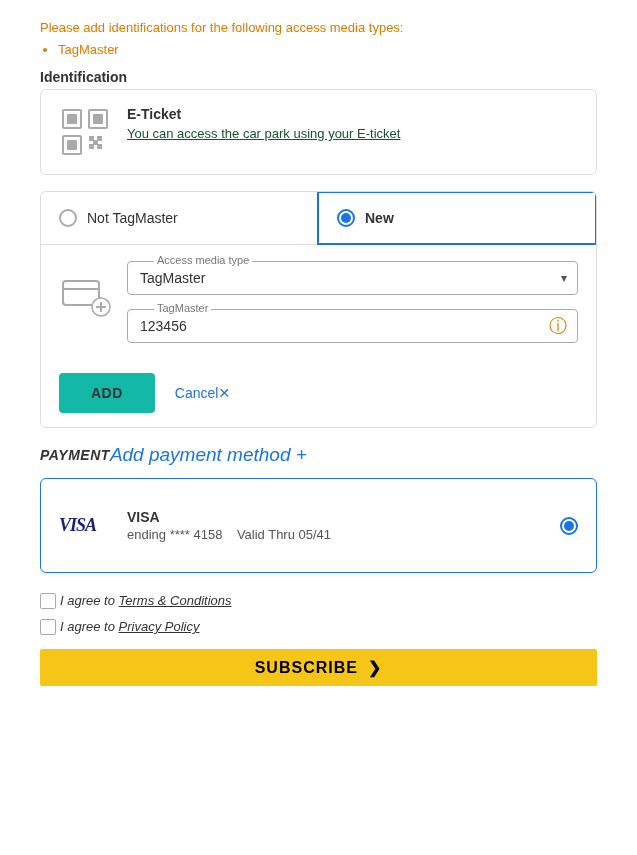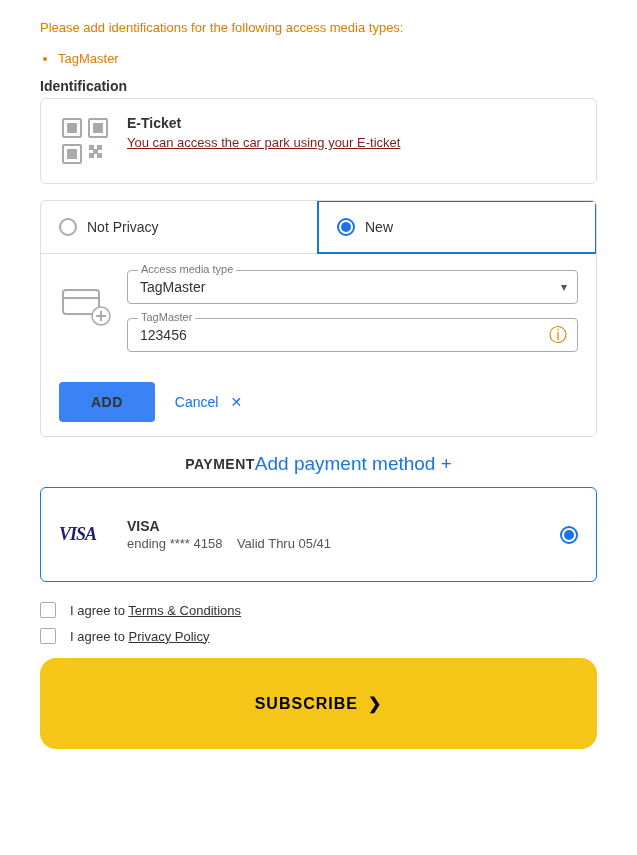--- a/index.html
+++ b/index.html
@@ -9,21 +9,21 @@
       background: #fff;
       color: #333;
       width: 637px;
       min-height: 855px;
       padding: 20px 40px;
     }
 
     .alert-text {
       color: #e07b00;
       font-size: 13px;
-      margin-bottom: 16px;
+      margin-bottom: 7px;
     }
     .alert-item {
       color: #e07b00;
       font-size: 13px;
       margin-left: 18px;
       list-style-type: disc;
       margin-bottom: 12px;
     }
 
     .section-label {
@@ -54,21 +54,21 @@
       margin-bottom: 4px;
     }
 
     .eticket-desc {
       font-size: 13px;
       color: #555;
     }
 
     .eticket-desc span {
       text-decoration: underline;
-      color: #7f1d1d;
+      color: #14532d;
     }
 
     
     .radio-selection-area {
       border: 1px solid #ddd;
       border-radius: 6px;
       padding: 0;
       margin-bottom: 16px;
       overflow: hidden;
     }
@@ -85,20 +85,21 @@
       gap: 10px;
       padding: 16px 18px;
       cursor: pointer;
       font-size: 14px;
     }
 
     .radio-option.selected {
       border: 2px solid #1a73e8;
       border-radius: 0;
       margin: -1px;
+      font-weight: bold;
     }
 
     .radio-option:first-child {
       border-right: 1px solid #ddd;
     }
 
     .radio-circle {
       width: 18px;
       height: 18px;
       border-radius: 50%;
@@ -146,21 +147,21 @@
     .field-group {
       position: relative;
       border: 1px solid #aaa;
       border-radius: 4px;
       padding: 8px 12px 8px 12px;
     }
 
     .field-label {
       position: absolute;
       top: -8px;
-      left: 10px;
+      left: 26px;
       background: #fff;
       font-size: 11px;
       color: #777;
       padding: 0 3px;
     }
 
     .field-value {
       font-size: 14px;
       color: #333;
     }
@@ -186,48 +187,49 @@
 
     
     .button-row {
       display: flex;
       align-items: center;
       gap: 20px;
       padding: 14px 18px;
     }
 
     .btn-add {
-      background: #3b82f6;
+      background: #14b8a6;
       color: #333;
       font-weight: bold;
       font-size: 14px;
       border: none;
       border-radius: 4px;
       padding: 12px 32px;
       cursor: pointer;
       letter-spacing: 0.5px;
     }
 
     .btn-cancel {
       background: transparent;
       border: none;
       color: #1a73e8;
       font-size: 14px;
       cursor: pointer;
       display: flex;
       align-items: flex-start;
-      gap: 12px;
+      gap: 0;
     }
 
     
     .payment-header {
       display: flex;
-      justify-content: center;
+      justify-content: flex-start;
       align-items: center;
       margin: 10px 0 12px 0;
+      font-style: italic;
     }
 
     .payment-title {
       font-weight: bold;
       font-size: 14px;
       letter-spacing: 0.5px;
       color: #333;
     }
 
     .add-payment {
@@ -285,46 +287,47 @@
       content: '';
       width: 10px;
       height: 10px;
       background: #1a73e8;
       border-radius: 50%;
     }
 
     
     .checkbox-row {
       display: flex;
-      align-items: center;
-      gap: 14px;
+      align-items: flex-start;
+      gap: 4px;
       margin-bottom: 10px;
       font-size: 13px;
+      font-style: italic;
     }
 
     .checkbox-box {
       width: 16px;
       height: 16px;
       border: 1.5px solid #aaa;
       border-radius: 2px;
       flex-shrink: 0;
     }
 
     .checkbox-label a {
       color: #333;
       text-decoration: underline;
     }
 
     
     .btn-subscribe {
       width: 100%;
       background: #f5c518;
       border: none;
-      border-radius: 16px;
-      padding: 36px;
+      border-radius: 2px;
+      padding: 9px;
       font-size: 16px;
       font-weight: bold;
       letter-spacing: 1px;
       cursor: pointer;
       display: flex;
       align-items: center;
       justify-content: center;
       gap: 10px;
       margin-top: 14px;
     }
@@ -369,21 +372,21 @@
       <span>You can access the car park using your </span><span>E-ticket</span>
     </div>
   </div>
 </div>
 
 <div class="radio-selection-area">
   <div class="radio-row">
 
     <div class="radio-option">
       <div class="radio-circle"></div>
-      <span>Not Privacy</span>
+      <span>Not TagMaster</span>
     </div>
 
     <div class="radio-option selected">
       <div class="radio-circle checked"></div>
       <span>New</span>
     </div>
 
   </div>
 
   <div class="form-area">

